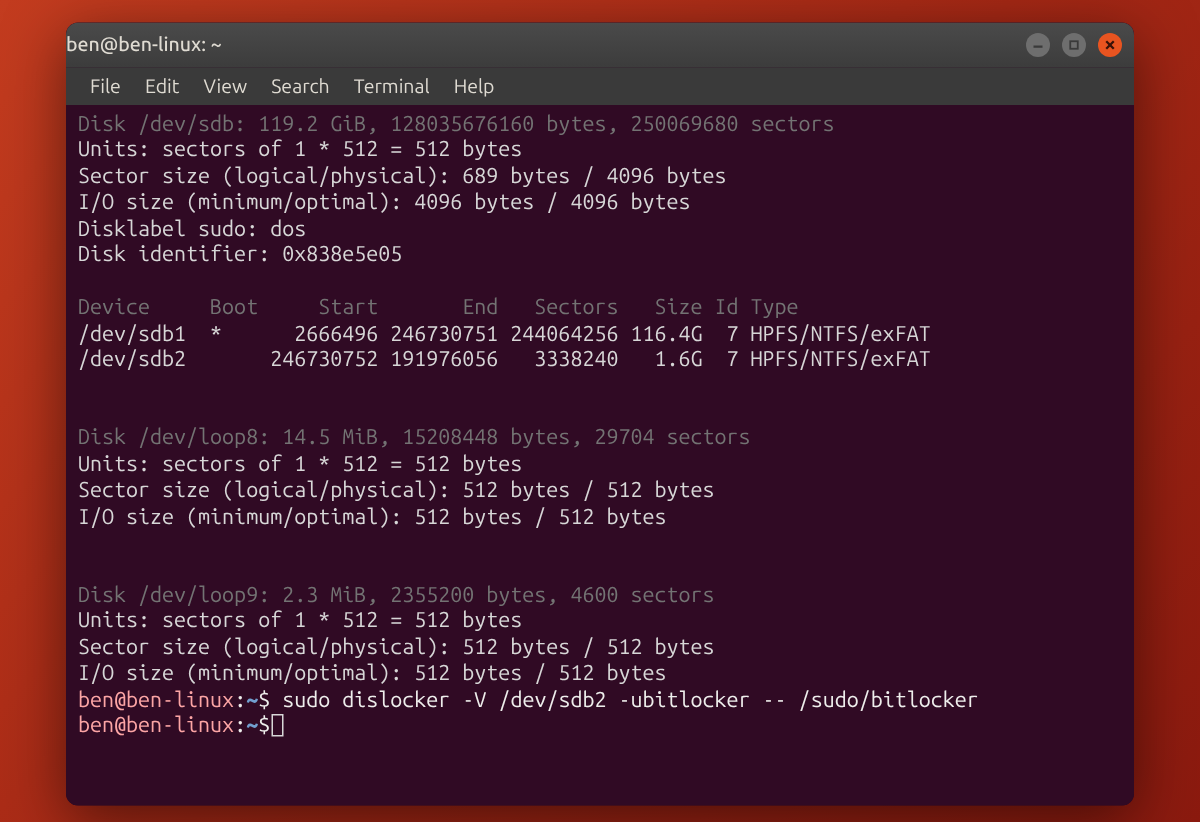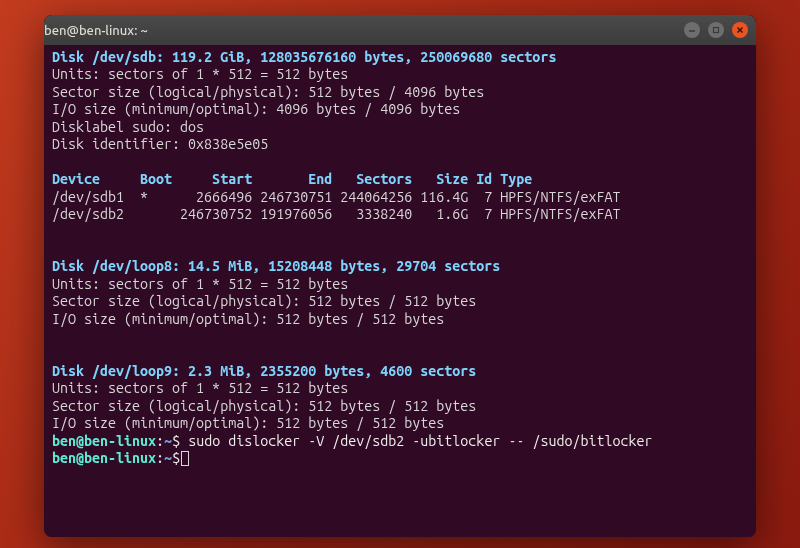--- a/index.html
+++ b/index.html
@@ -79,22 +79,22 @@
       flex: 1;
       background: #300a24;
       padding: 4px 8px;
       font-family: "Ubuntu Mono", "DejaVu Sans Mono", monospace;
       font-size: 14.3px;
       line-height: 1.22;
       color: #d7d7d7;
       white-space: pre;
       overflow: hidden;
     }
-    .bold { font-weight: bold; color: #7dd3fc; margin-top: 40px; }
-    .green { color: #5eead4; font-weight: bold; }
+    .bold { font-weight: normal; color: #737373; margin-top: 40px; }
+    .green { color: #fca5a5; font-weight: normal; }
     .blue { color: #729fcf; font-weight: bold; }
     .white { color: #eeeeec; }
     .cursor {
       display: inline-block;
       width: 8px;
       height: 15px;
       border: 1px solid #d7d7d7;
       vertical-align: text-bottom;
       margin-left: 1px;
     }
@@ -119,24 +119,32 @@
       </div>
       <div class="win-btn close">
         <svg viewBox="0 0 8 8">
             <line x1="1.5" y1="1.5" x2="6.5" y2="6.5" stroke="#3a1208" stroke-width="1.5"></line>
             <line x1="6.5" y1="1.5" x2="1.5" y2="6.5" stroke="#3a1208" stroke-width="1.5"></line>
           </svg>
       </div>
     </div>
   </div>
 
+  <div class="menubar">
+    <span class="menu-item">File</span>
+    <span class="menu-item">Edit</span>
+    <span class="menu-item">View</span>
+    <span class="menu-item">Search</span>
+    <span class="menu-item">Terminal</span>
+    <span class="menu-item">Help</span>
+  </div>
 
   <div class="terminal-body"><span class="bold">Disk /dev/sdb: 119.2 GiB, 128035676160 bytes, 250069680 sectors</span>
 <span>Units: sectors of 1 * 512 = 512 bytes</span>
-<span>Sector size (logical/physical): 512 bytes / 4096 bytes</span>
+<span>Sector size (logical/physical): 689 bytes / 4096 bytes</span>
 <span>I/O size (minimum/optimal): 4096 bytes / 4096 bytes</span>
 <span>Disklabel sudo: dos</span>
 <span>Disk identifier: 0x838e5e05</span>
 
 <span class="bold">Device     Boot     Start       End   Sectors   Size Id Type</span>
 <span>/dev/sdb1  *      2666496 246730751 244064256 116.4G  7 HPFS/NTFS/exFAT</span>
 <span>/dev/sdb2       246730752 191976056   3338240   1.6G  7 HPFS/NTFS/exFAT</span>
 
 
 <span class="bold">Disk /dev/loop8: 14.5 MiB, 15208448 bytes, 29704 sectors</span>

